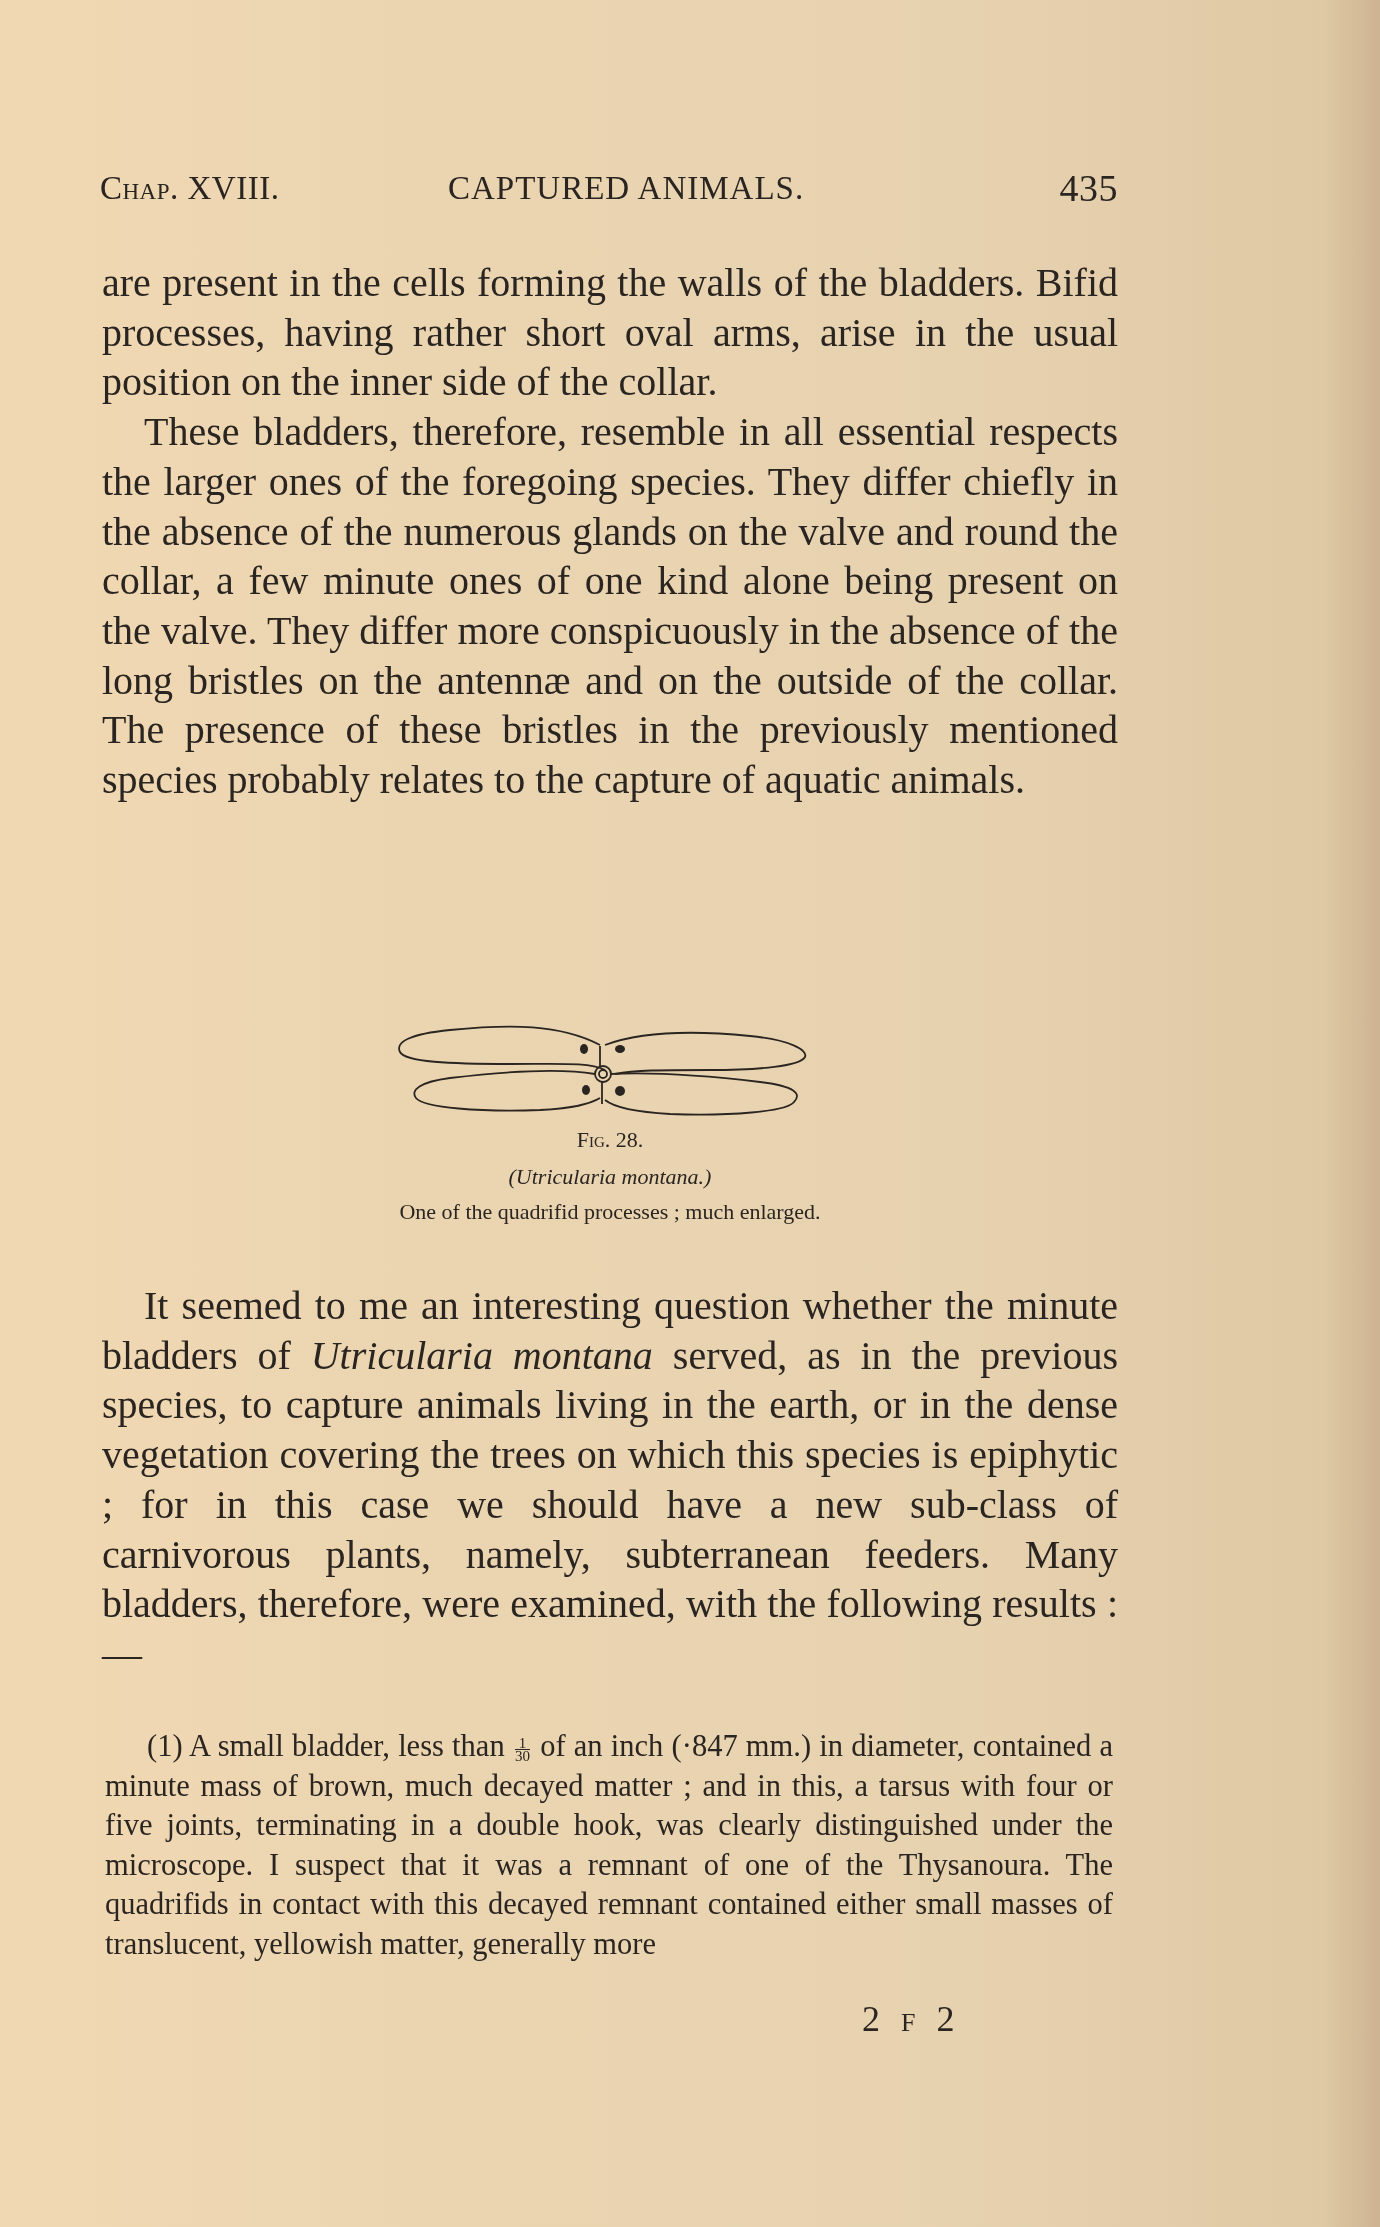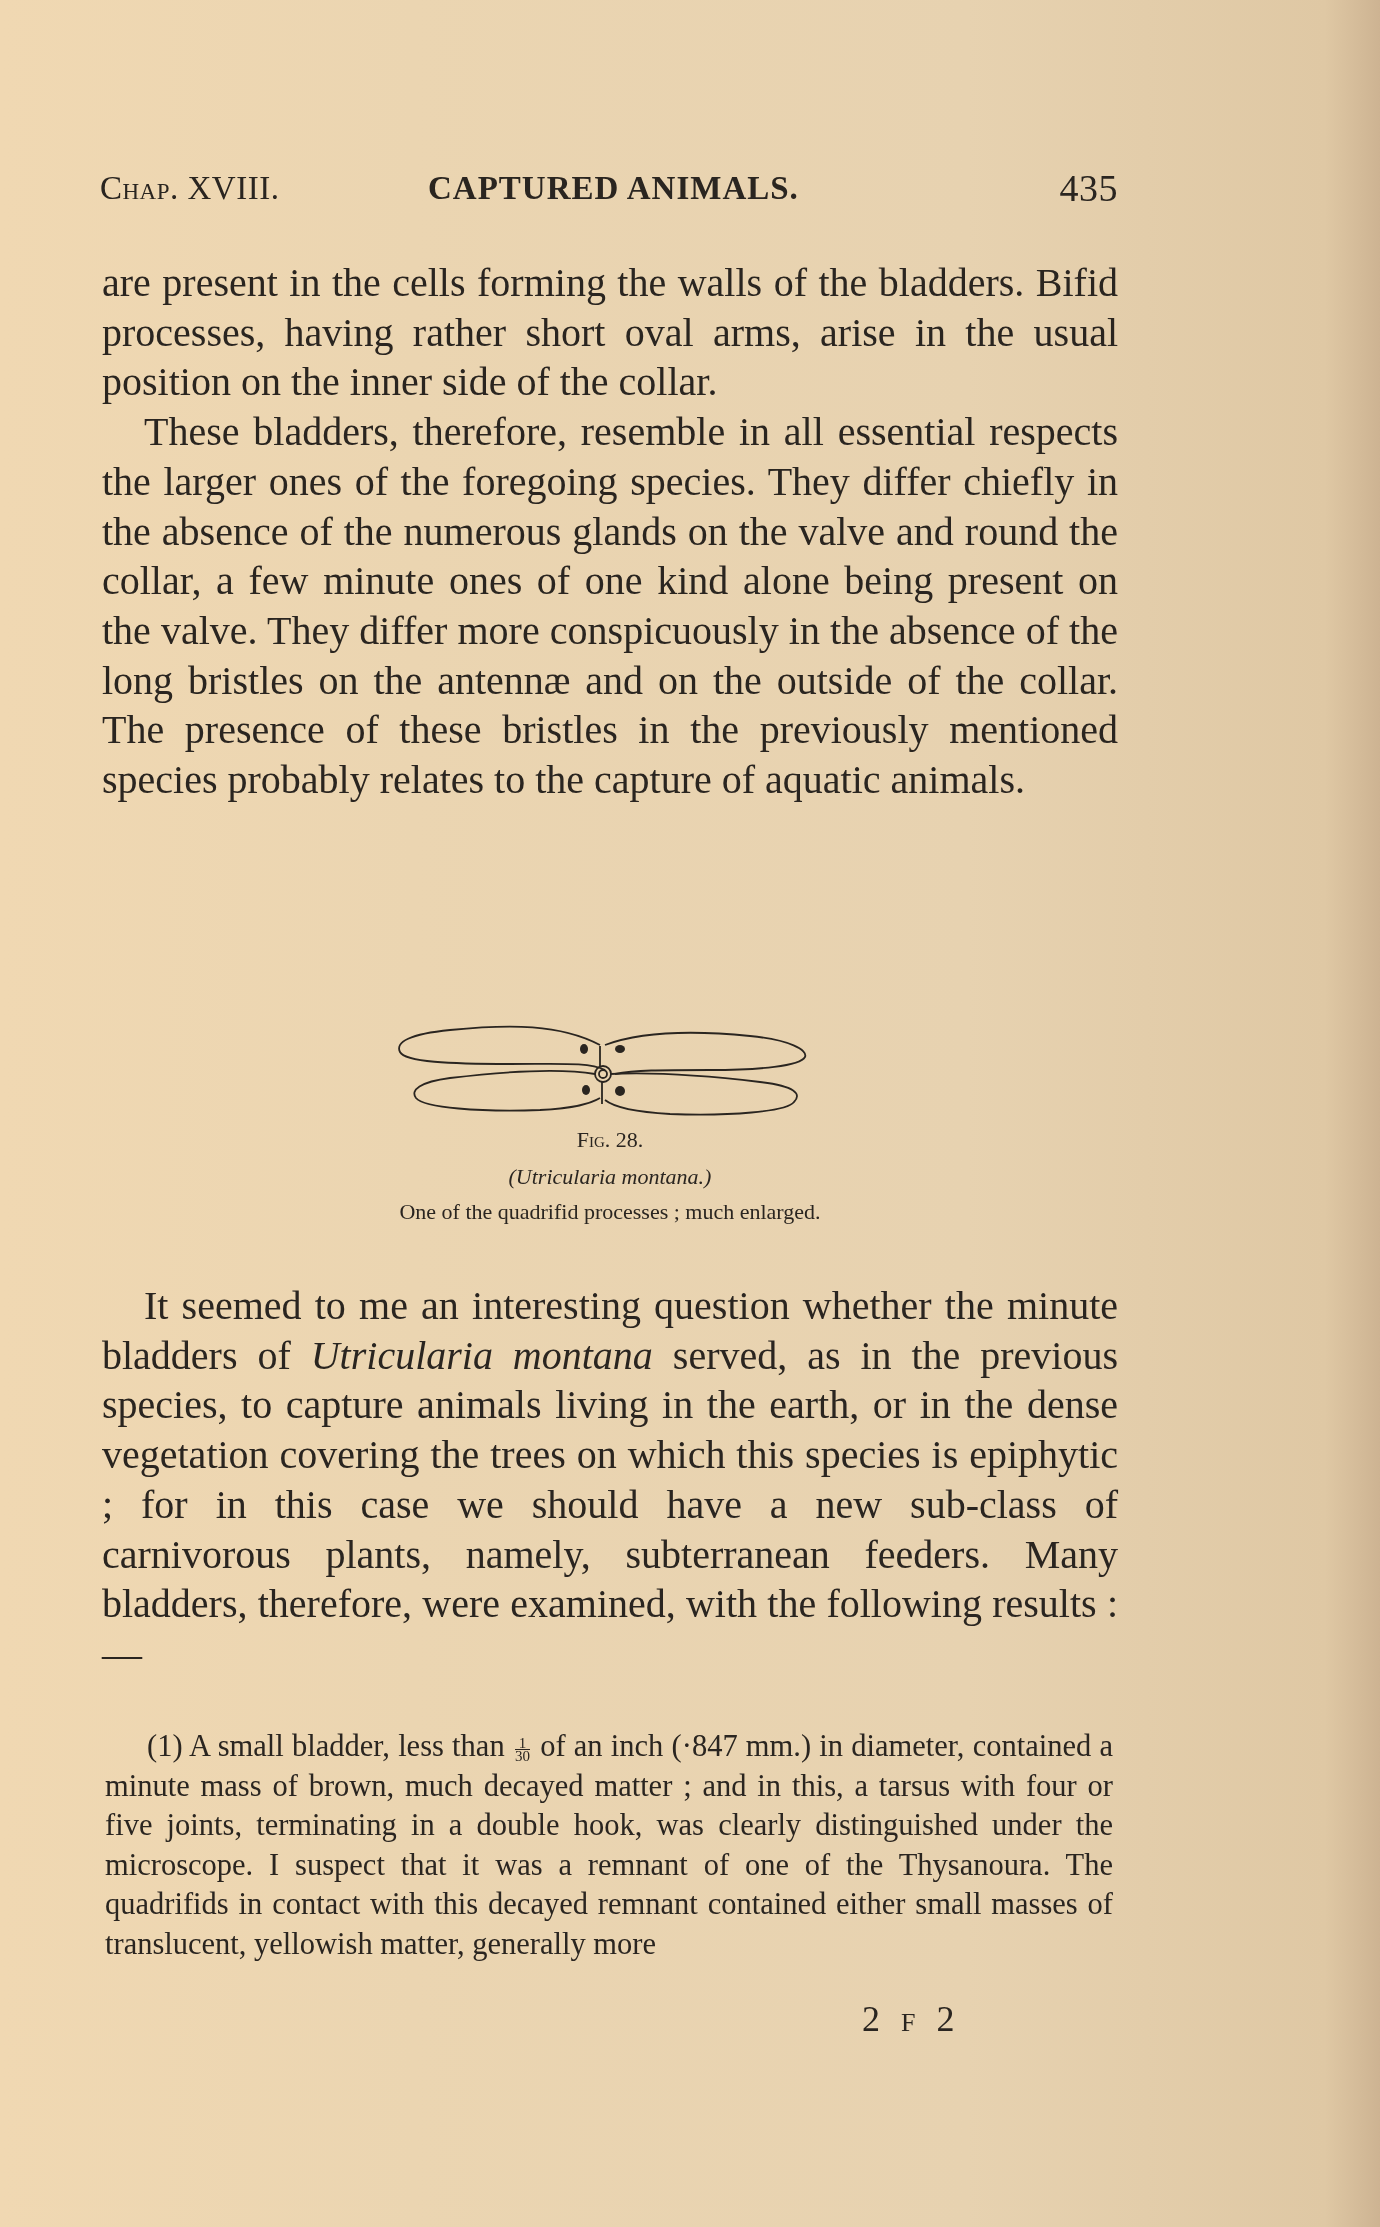--- a/index.html
+++ b/index.html
@@ -21,21 +21,21 @@
     }
     .header {
       position: absolute;
       top: 170px; left: 100px; width: 1018px;
       height: 44px;
       font-size: 33px;
       letter-spacing: 0.5px;
       text-align: right;
     }
     .header .chap { position: absolute; left: 0; top: 0; font-variant: small-caps; }
-    .header .title { position: absolute; left: 328px; top: 0; letter-spacing: 1px; font-weight: bold; }
+    .header .title { position: absolute; left: 348px; top: 0; letter-spacing: 1px; }
     .header .pageno { position: absolute; right: 0; top: -4px; font-size: 38px; }
 
     .body-text {
       position: absolute;
       left: 102px; width: 1016px;
       font-size: 40px;
       line-height: 49.7px;
       text-align: justify;
     }
     .body-text p { margin: 0; }

